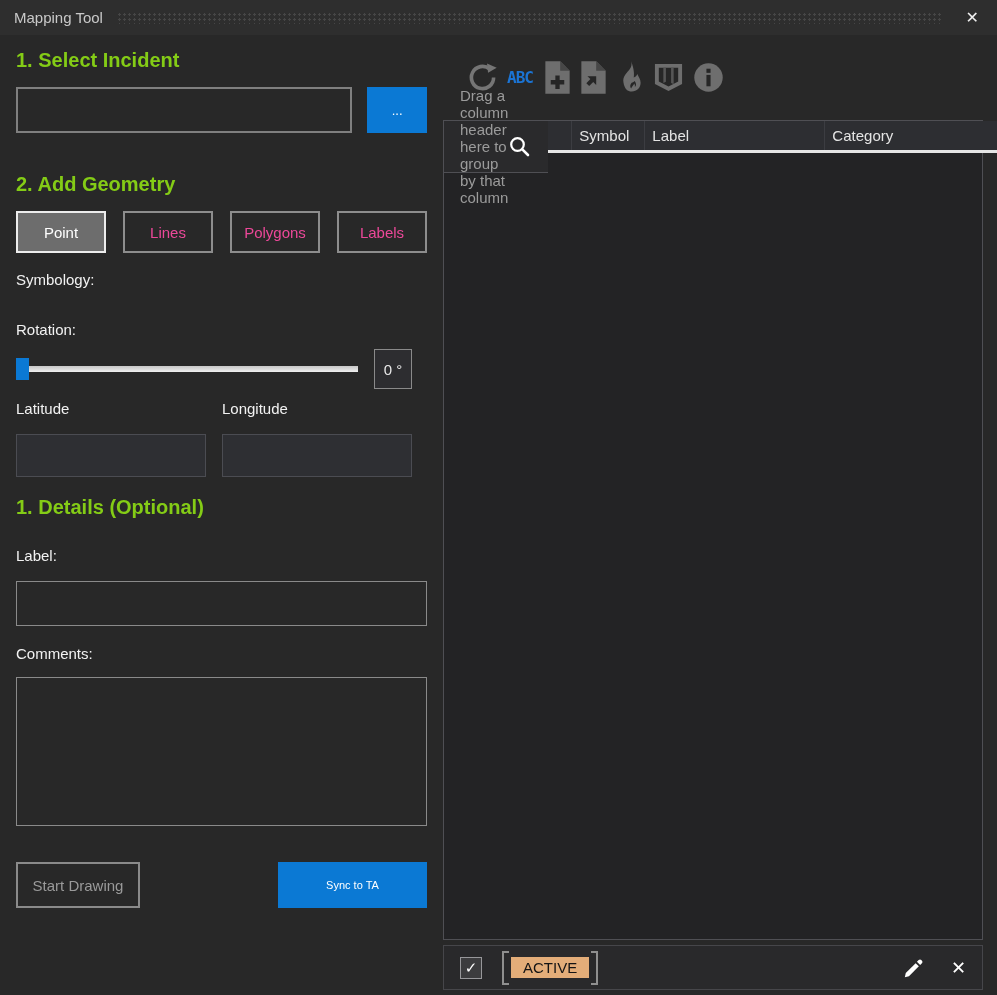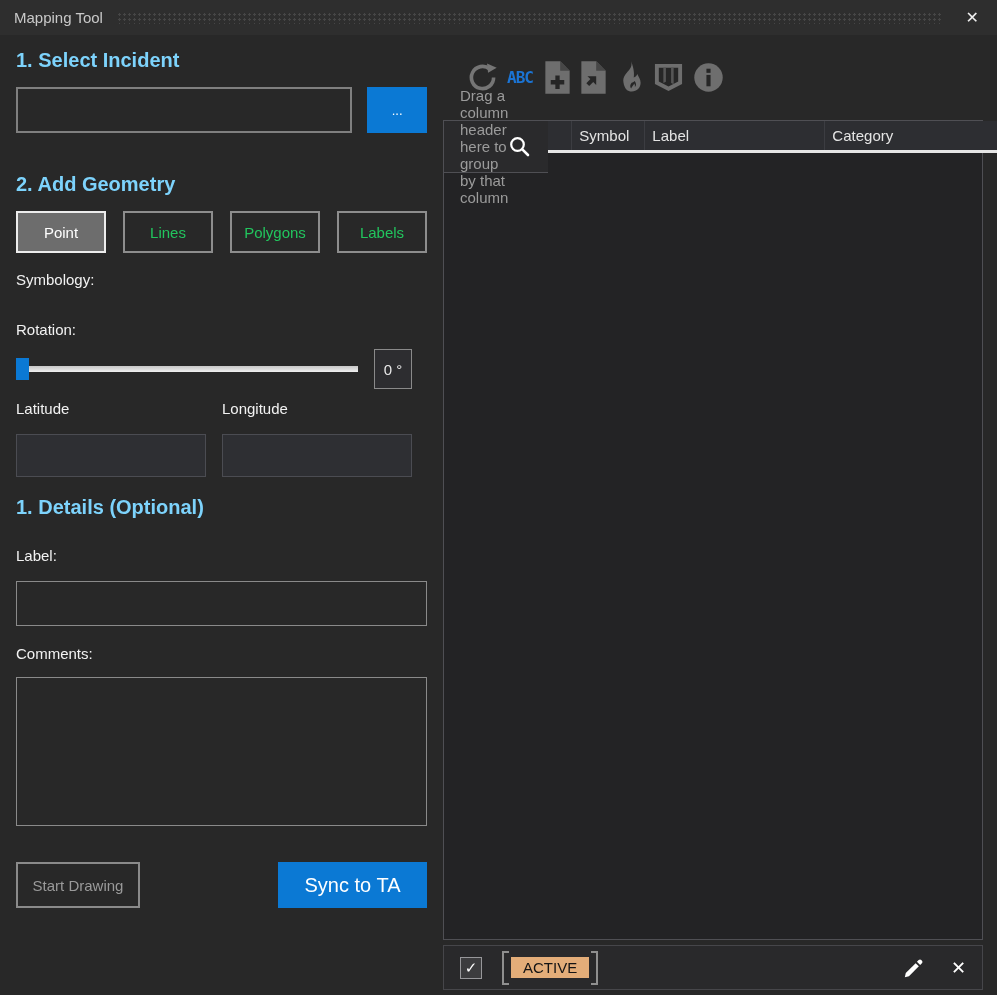--- a/index.html
+++ b/index.html
@@ -12,35 +12,35 @@
   .titlebar .title { color:#c9c9c9; font-size:15px; white-space:nowrap; }
   .titlebar .grip { flex:1; height:13px; margin:0 18px 0 14px;
       background-image:radial-gradient(circle, #464646 1px, transparent 1.3px);
       background-size:5px 5px; background-position:0 1px; }
   .titlebar .close { color:#f0f0f0; font-size:16px; line-height:16px; cursor:default; padding:2px 6px; }
 
   .content { display:flex; height:960px; }
 
   
   .left { width:443px; padding:0 16px; flex:none; }
-  h2.step { font-size:20px; font-weight:bold; color:#7dd3fc; line-height:24px; }
+  h2.step { font-size:20px; font-weight:bold; color:#84cc16; line-height:24px; }
   .h1 { margin-top:13px; }
   .h2 { margin-top:39px; }
   .h3 { margin-top:18px; }
   .lbl { font-size:15px; color:#f2f2f2; line-height:18px; }
 
   .row1 { margin-top:15px; display:flex; }
   .txt-input { background:transparent; border:2px solid #7f7f7f; color:#e8e8e8; font-size:15px;
       font-family:"Liberation Sans", sans-serif; padding:0 8px; outline:none; }
   .incident-input { width:337px; height:46px; }
   .browse-btn { width:60px; height:46px; margin-left:15px; background:#0b79d4; color:#fff; border:none;
       font-size:13px; cursor:pointer; }
 
   .geom-row { margin-top:15px; display:flex; justify-content:space-between; }
-  .geom-btn { width:90px; height:42px; background:transparent; border:2px solid #8d8d8d; color:#22c55e;
+  .geom-btn { width:90px; height:42px; background:transparent; border:2px solid #8d8d8d; color:#ec4899;
       font-size:15px; font-family:"Liberation Sans", sans-serif; cursor:pointer; }
   .geom-btn.selected { background:#6d6d6d; border-color:#ededed; color:#fff; }
 
   .symb-lbl { margin-top:18px; }
   .combo-row { margin-top:15px; display:flex; align-items:center; }
   .combo1 { width:155px; height:46px; border:2px solid #8a8a8a; background:transparent; display:flex;
       align-items:center; justify-content:center; gap:12px; font-size:15px; color:#f2f2f2; cursor:default; }
   .chevron { width:9px; height:9px; border-right:2px solid #9a9a9a; border-bottom:2px solid #9a9a9a;
       transform:rotate(45deg); margin-top:-5px; }
   .combo2 { width:197px; height:45px; margin-left:16px; background:#343a41; border:1px solid #3d434b;
@@ -66,21 +66,21 @@
   .label-lbl { margin-top:28px; }
   .label-input { margin-top:16px; width:411px; height:45px; border:1px solid #8a8a8a; background:transparent; }
   .comments-lbl { margin-top:19px; }
   .comments-area { margin-top:14px; width:411px; height:149px; border:1px solid #8a8a8a; background:transparent;
       resize:none; color:#e8e8e8; font-family:"Liberation Sans", sans-serif; font-size:15px; padding:6px 8px; outline:none; }
 
   .bottom-btn-row { margin-top:32px; display:flex; }
   .start-drawing { width:124px; height:46px; background:transparent; border:2px solid #8a8a8a; color:#9a9a9a;
       font-size:15px; font-family:"Liberation Sans", sans-serif; cursor:pointer; }
   .sync-btn { width:149px; height:46px; margin-left:auto; background:#0b79d4; border:none; color:#fff;
-      font-size:20px; font-family:"Liberation Sans", sans-serif; cursor:pointer; }
+      font-size:11px; font-family:"Liberation Sans", sans-serif; cursor:pointer; }
 
   
   .right { width:554px; flex:none; padding-right:14px; display:flex; flex-direction:column; }
   .toolbar { height:85px; display:flex; align-items:center; padding-left:24px; }
   .tool { display:flex; align-items:center; justify-content:center; cursor:pointer; }
   .tool + .tool { margin-left:9px; }
   .abc { color:#1b74d4; font-family:"DejaVu Sans Mono", monospace; font-weight:bold; font-size:16px;
       letter-spacing:-1px; margin:0 2px 0 7px; }
   .info-tool { margin-left:128px; }
 

